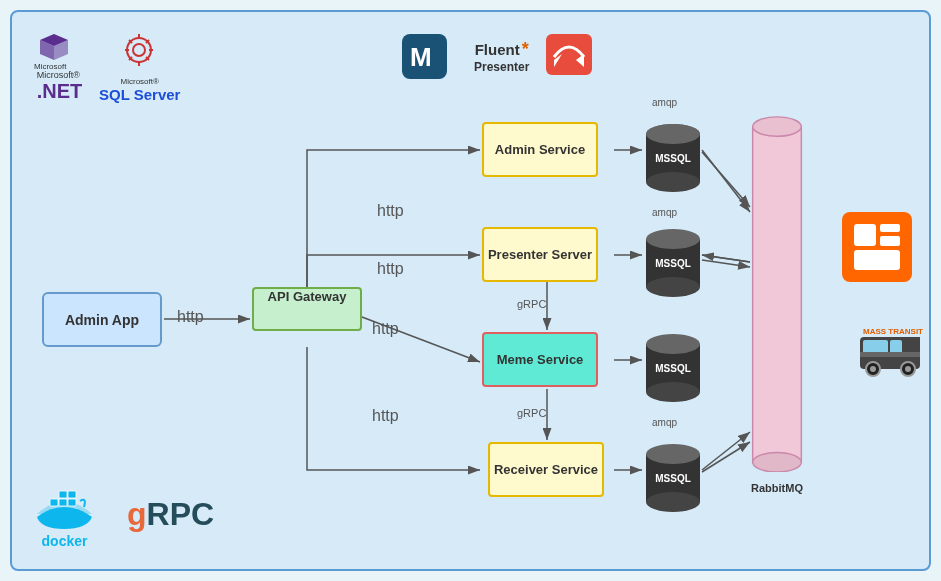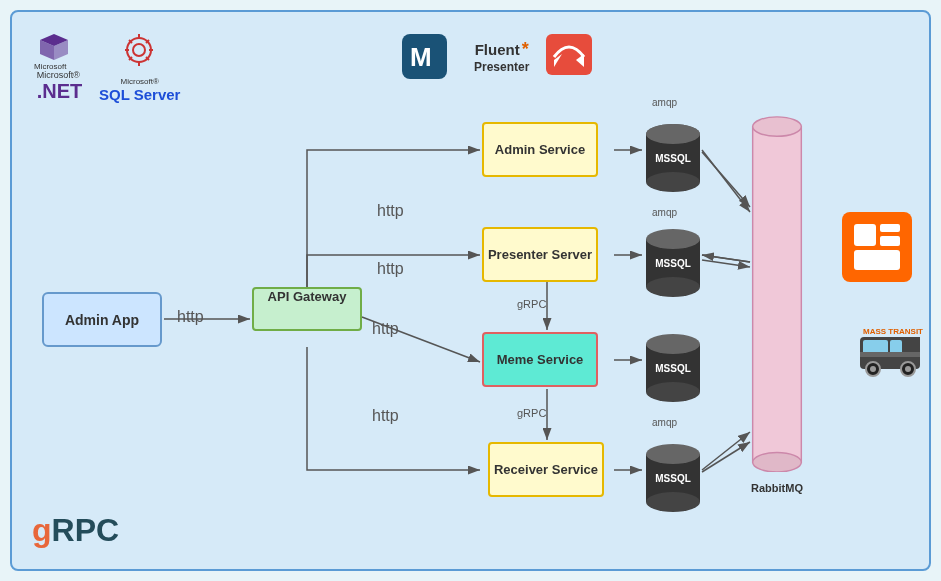--- a/index.html
+++ b/index.html
@@ -432,20 +432,36 @@
       <circle cx="50" cy="47" r="7" fill="#222" stroke="#999" stroke-width="2"></circle>
       <circle cx="50" cy="47" r="3" fill="#999"></circle>
       <rect x="2" y="30" width="60" height="5" fill="#666"></rect>
       <path d="M45,15 L62,15 L62,30 L45,30 Z" fill="#444"></path>
       <text x="35" y="12" text-anchor="middle" font-size="8" fill="#e06000" font-weight="bold">MASS TRANSIT</text>
     </svg>
   </div>
 
   <div class="bottom-left-logos">
 
+    <div class="docker-logo">
+      <svg width="65" height="50" viewBox="0 0 65 50">
+
+        <path d="M5,35 Q32,10 60,35" fill="#0db7ed" opacity="0.3"></path>
+        <path d="M5,38 Q32,18 60,38 Q55,50 32,50 Q9,50 5,38 Z" fill="#0db7ed"></path>
+
+        <rect x="18" y="20" width="8" height="7" rx="1" fill="#0db7ed" stroke="white" stroke-width="0.8"></rect>
+        <rect x="27" y="20" width="8" height="7" rx="1" fill="#0db7ed" stroke="white" stroke-width="0.8"></rect>
+        <rect x="36" y="20" width="8" height="7" rx="1" fill="#0db7ed" stroke="white" stroke-width="0.8"></rect>
+        <rect x="27" y="12" width="8" height="7" rx="1" fill="#0db7ed" stroke="white" stroke-width="0.8"></rect>
+        <rect x="36" y="12" width="8" height="7" rx="1" fill="#0db7ed" stroke="white" stroke-width="0.8"></rect>
+
+        <path d="M48,22 Q55,18 52,28" stroke="#0db7ed" stroke-width="2" fill="none"></path>
+      </svg>
+      <span style="font-size:14px;font-weight:bold;color:#0db7ed;">docker</span>
+    </div>
 
     <div style="display:flex;align-items:center;">
       <span style="font-size:32px;font-weight:900;color:#244c5a;">
         <span style="color:#e8673b;">g</span>RPC
       </span>
     </div>
   </div>
 
 </div>
 

